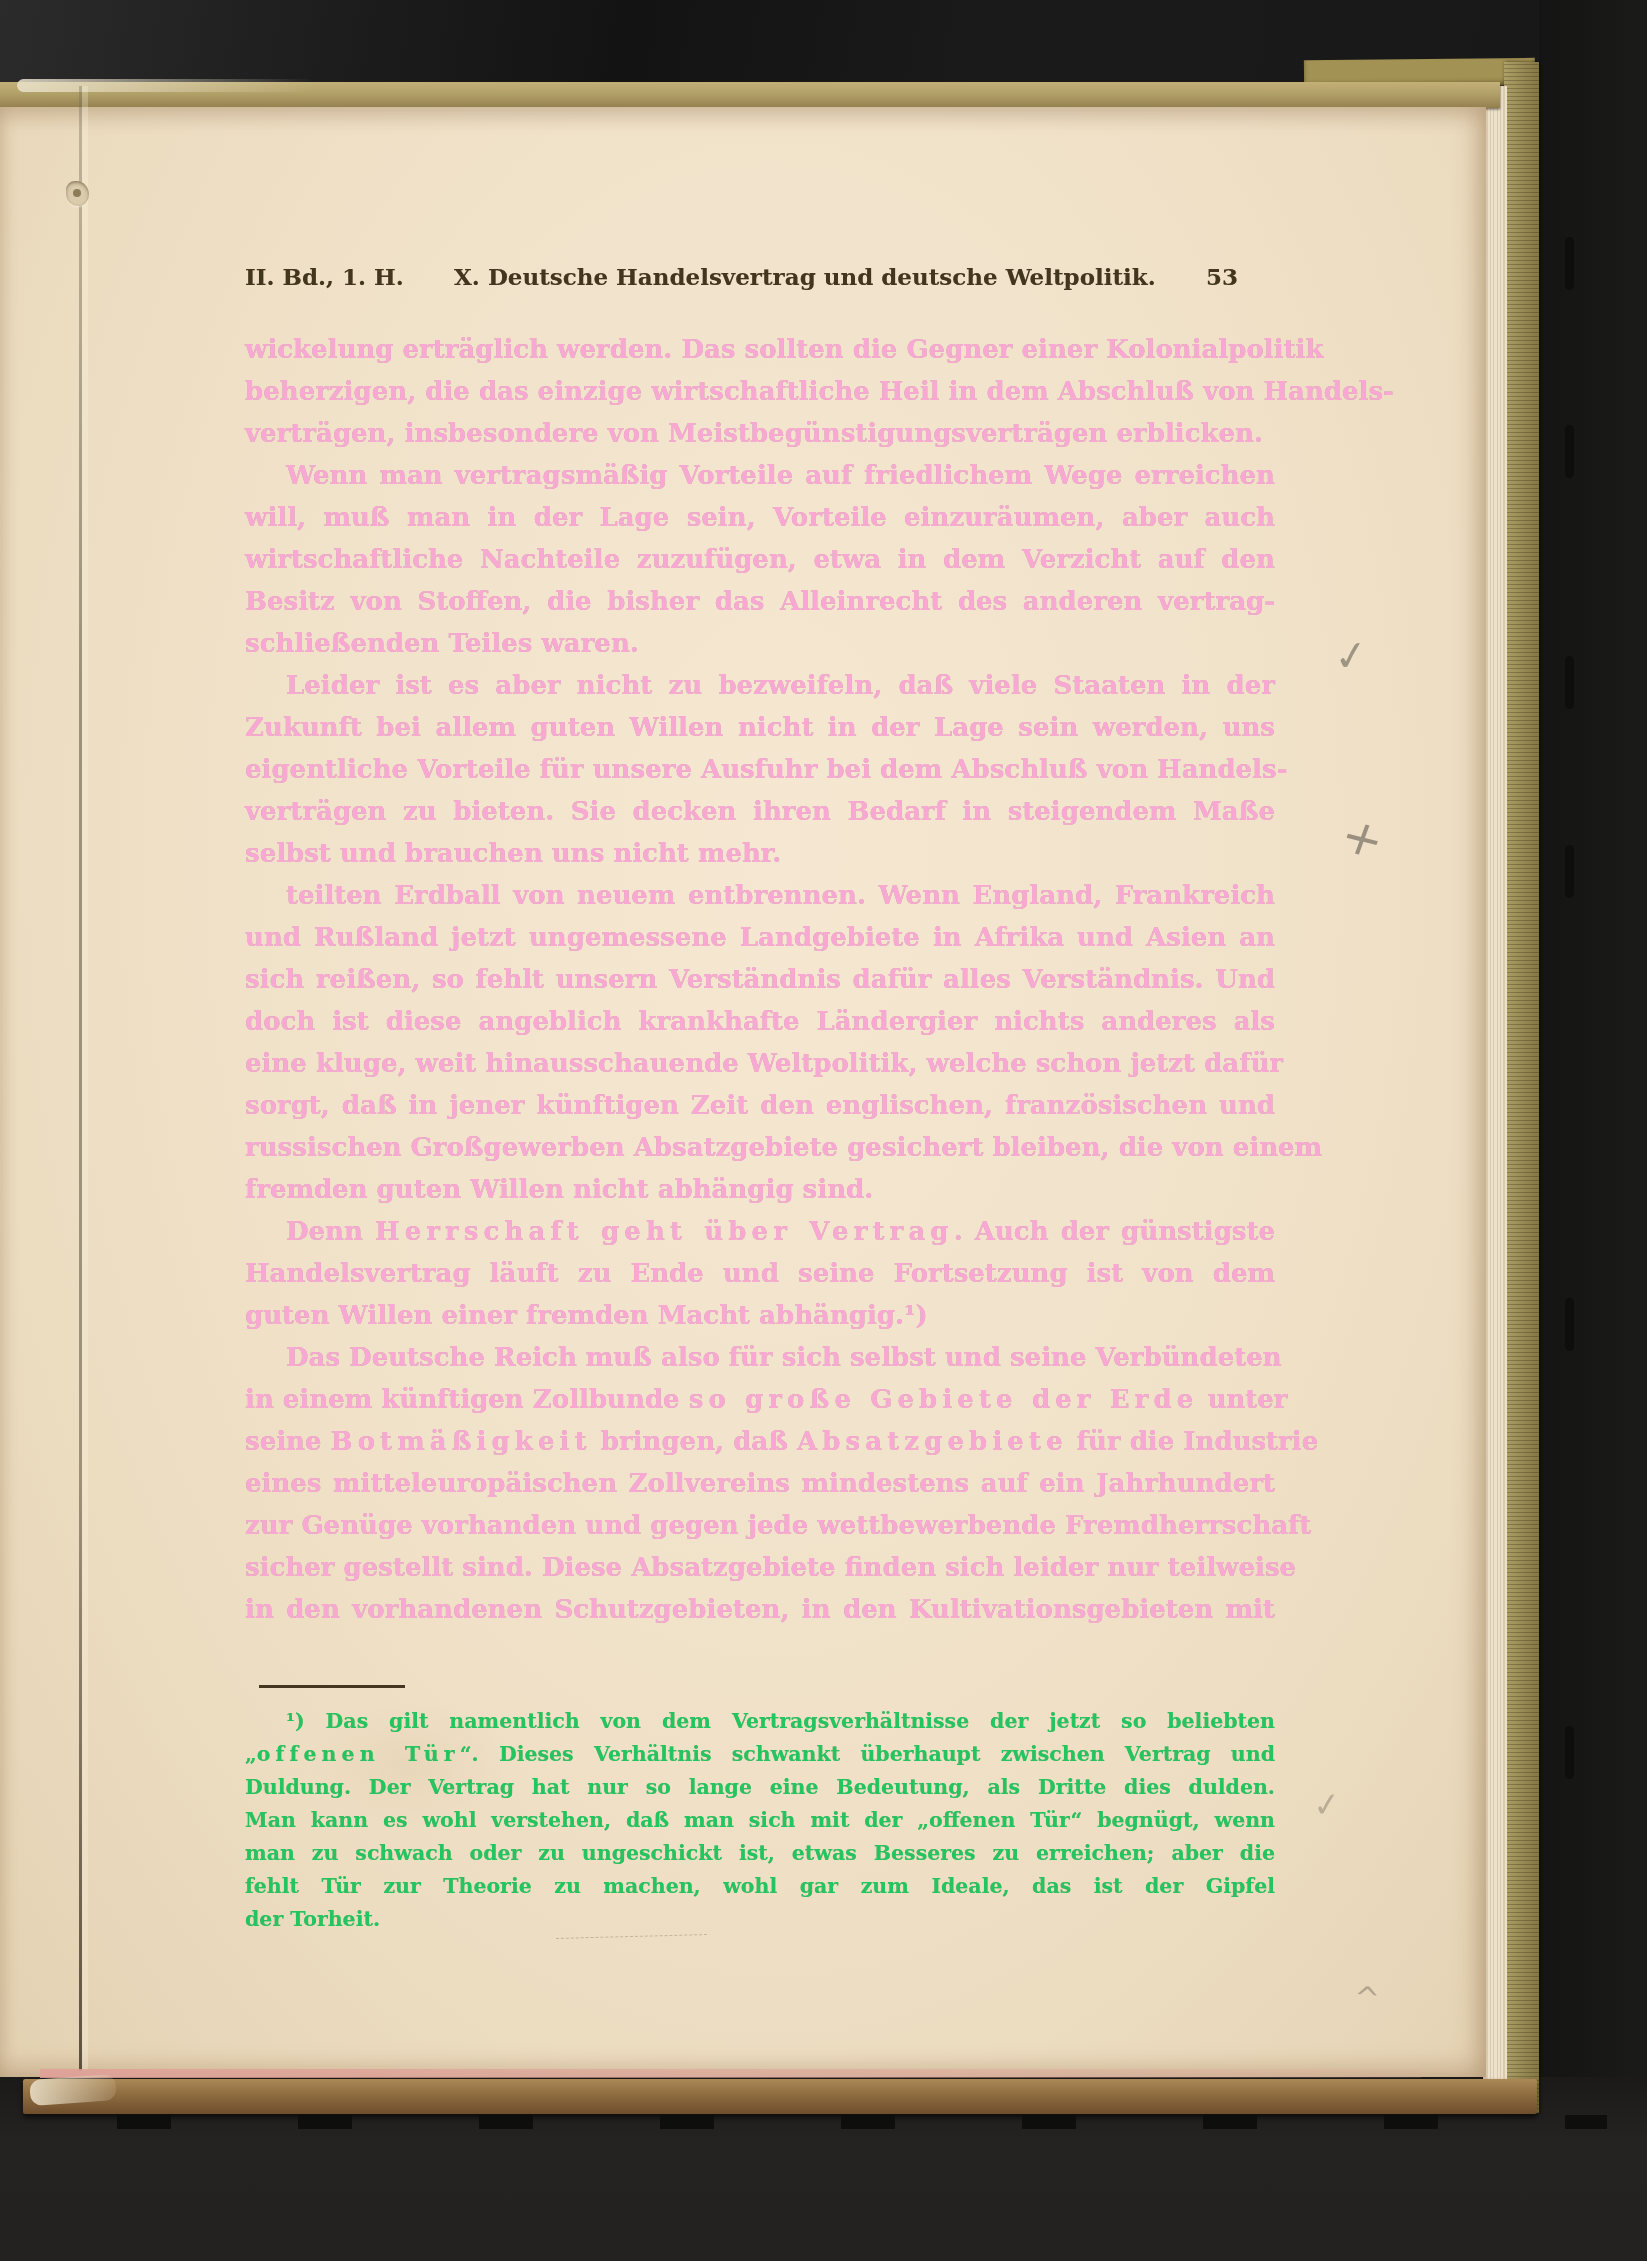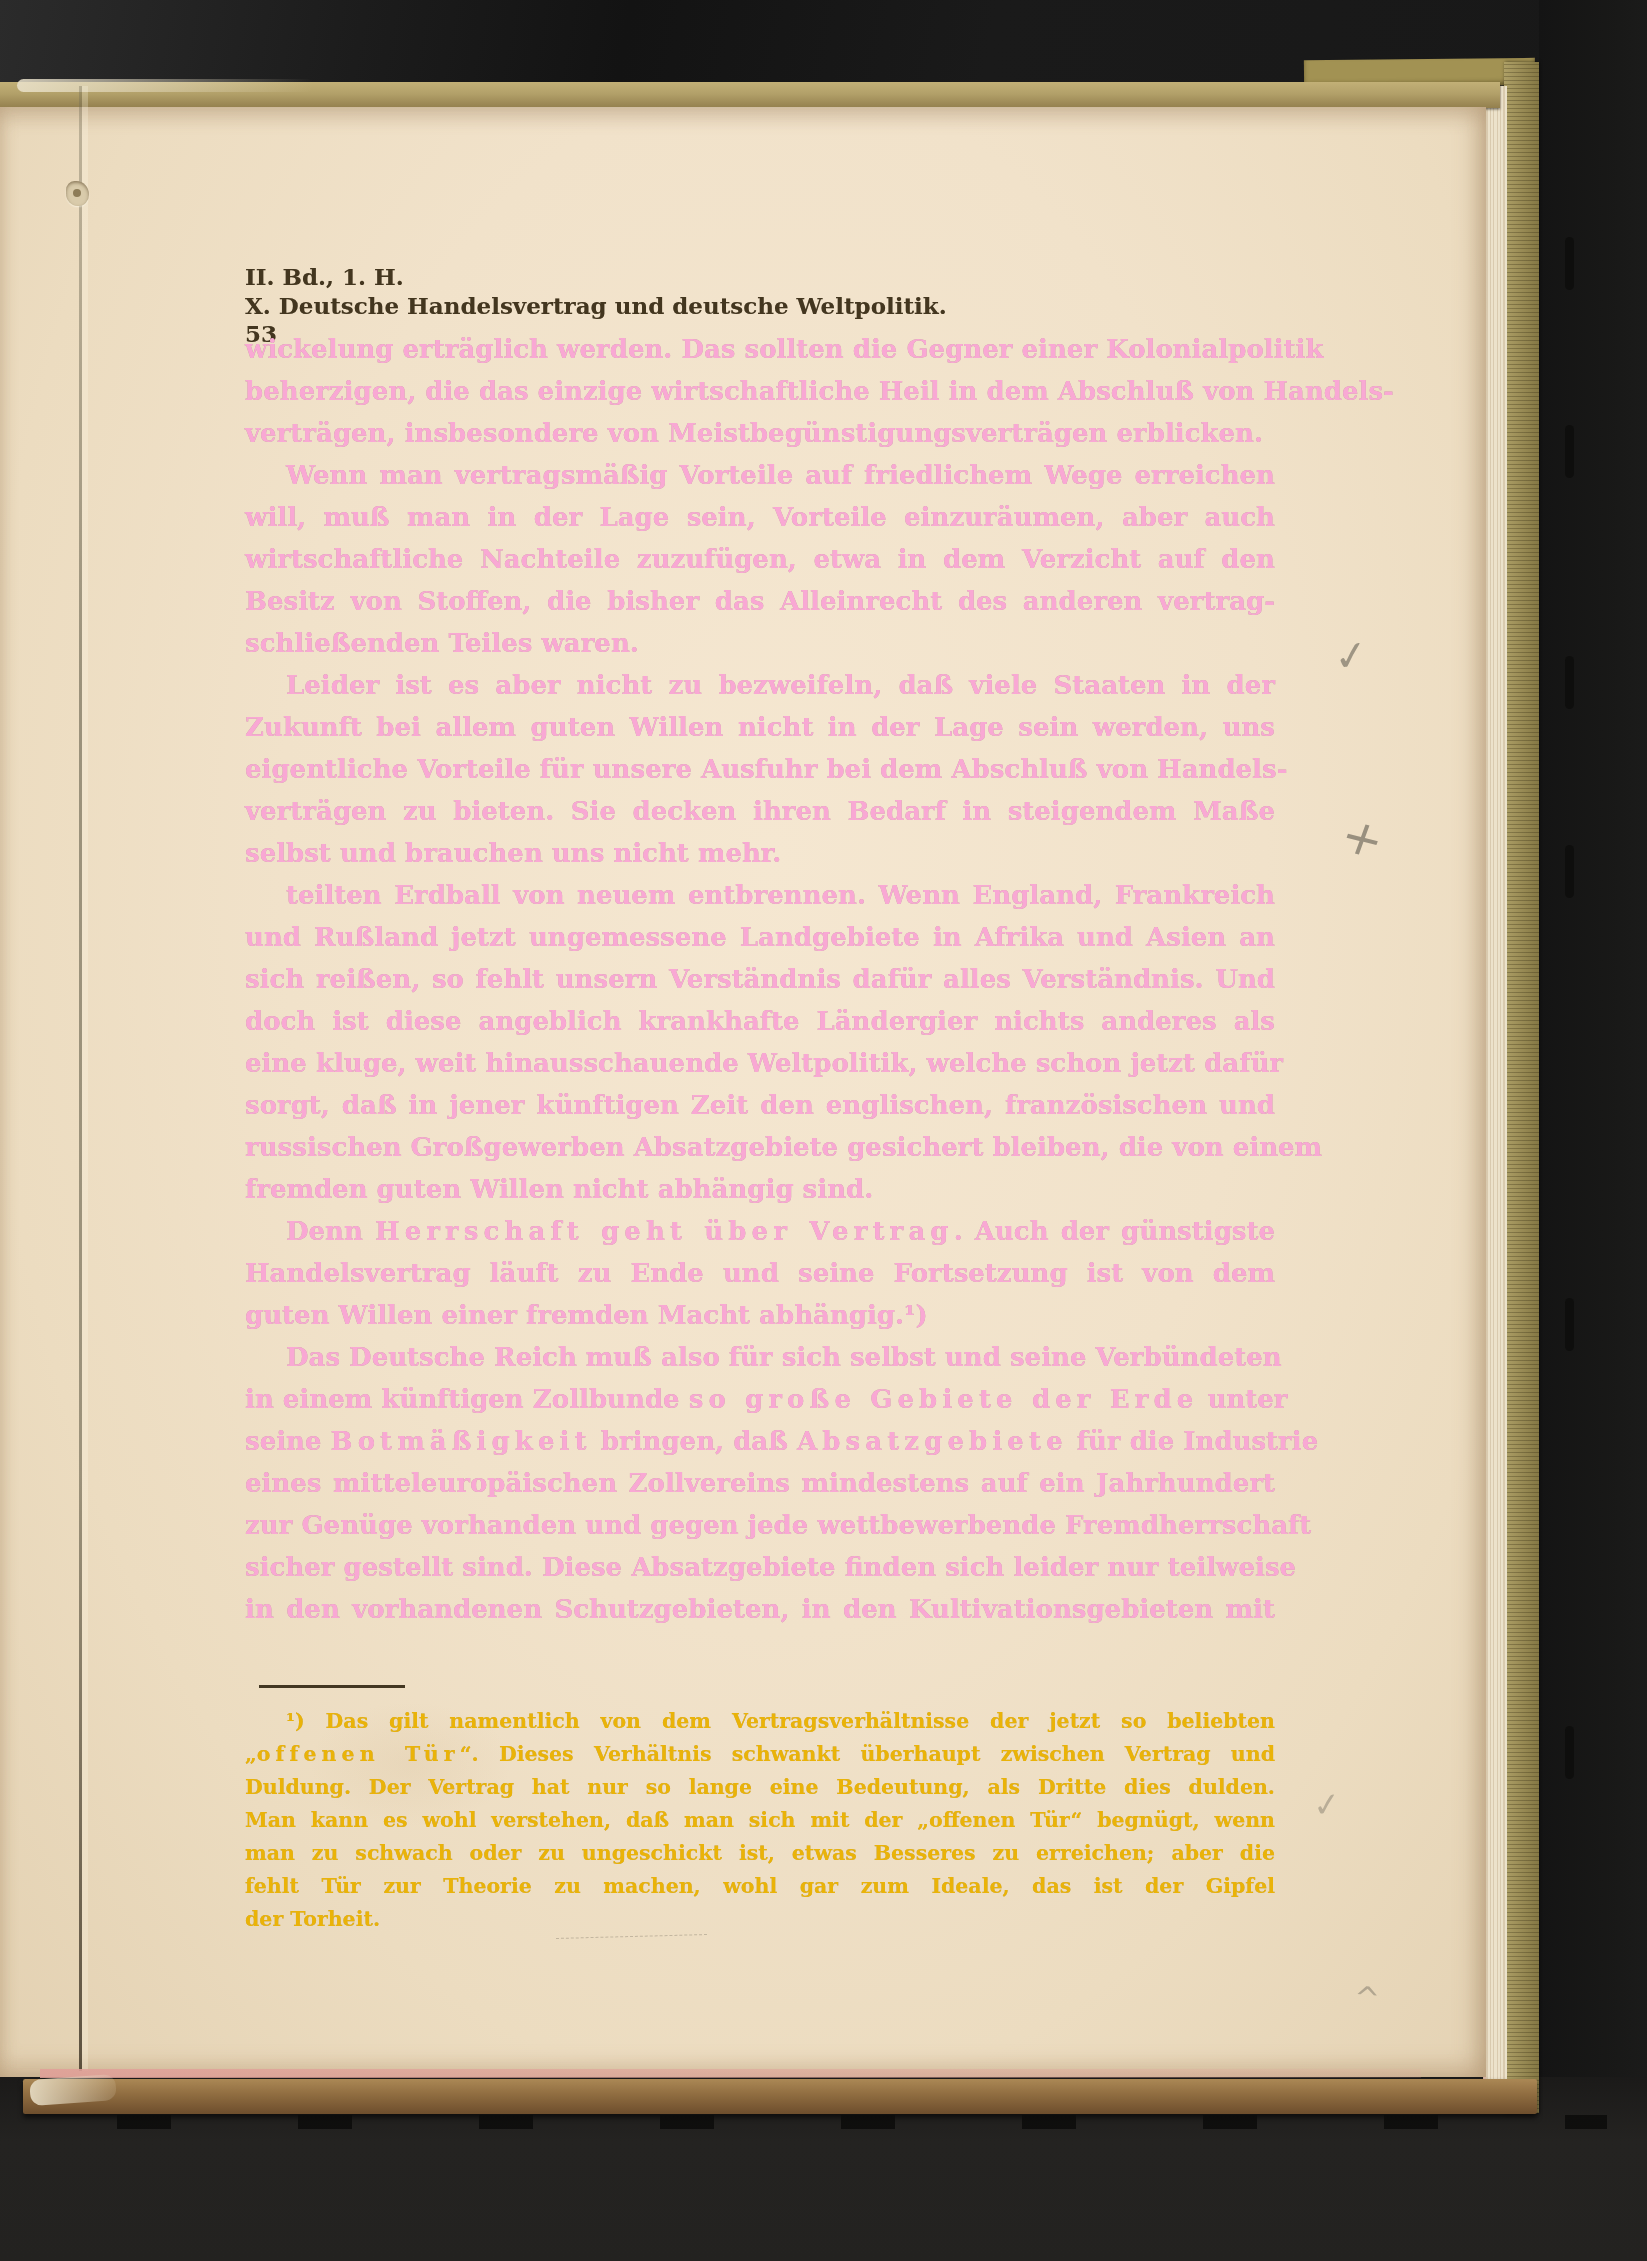--- a/index.html
+++ b/index.html
@@ -56,28 +56,28 @@
     background:linear-gradient(180deg,#ab8855 0%,#8f6c40 45%,#6d4e2d 100%);
     box-shadow:0 3.4px 5.7px rgba(0,0,0,.55);}
   .bottom-fuzz{left:30px;top:2077px;width:86px;height:26px;border-radius:11.4px;
     background:linear-gradient(90deg,rgba(232,222,198,.9),rgba(232,222,198,.15));transform:rotate(-4deg);}
   .dash-row{left:117px;top:2115px;width:1490px;height:13.7px;opacity:.85;
     background:repeating-linear-gradient(90deg,#0b0b0a 0 54px,rgba(0,0,0,0) 54px 181px);}
   .slit{left:1565px;width:8.6px;height:53px;border-radius:4.6px;background:#0c0c0b;opacity:.8;}
   
   .header{left:245px;top:263px;width:1030px;height:28.5px;display:flex;align-items:baseline;
     color:#43361f;font-size:23px;font-weight:bold;line-height:28.5px;
-    text-shadow:0 0 0.6px rgba(60,45,25,.35);flex-direction:column;}
+    text-shadow:0 0 0.6px rgba(60,45,25,.35);}
   .header .h-left{flex:0 0 auto;}
   .header .h-title{flex:1 1 auto;text-align:center;}
   .header .h-num{flex:0 0 auto;padding-right:37px;}
   .textblock{left:245px;top:328px;width:1030px;color:#f9a8d4;
     font-size:26px;font-weight:bold;text-shadow:0 0 0.6px rgba(60,45,25,.35);}
   .textblock .line{height:42px;line-height:42px;}
-  .footnote{left:245px;top:1705px;width:1030px;color:#eab308;
+  .footnote{left:245px;top:1705px;width:1030px;color:#22c55e;
     font-size:20.5px;font-weight:bold;text-shadow:0 0 0.6px rgba(60,45,25,.3);}
   .footnote .line{height:33px;line-height:33px;}
   .line{white-space:nowrap;text-align:justify;text-align-last:justify;overflow:visible;}
   .para[data-last="left"] .line:last-child{text-align-last:left;}
   .para.indent .line:first-child{text-indent:41px;}
   .sperr{letter-spacing:5.1px;}
   .fn-rule{left:259px;top:1685px;width:146px;height:3.4px;background:#433722;}
   
   .pencil{color:#7d7668;font-family:"DejaVu Sans",sans-serif;position:absolute;}
   .pencil-check1{left:1334px;top:632px;font-size:41px;opacity:.7;transform:rotate(-8deg);}

